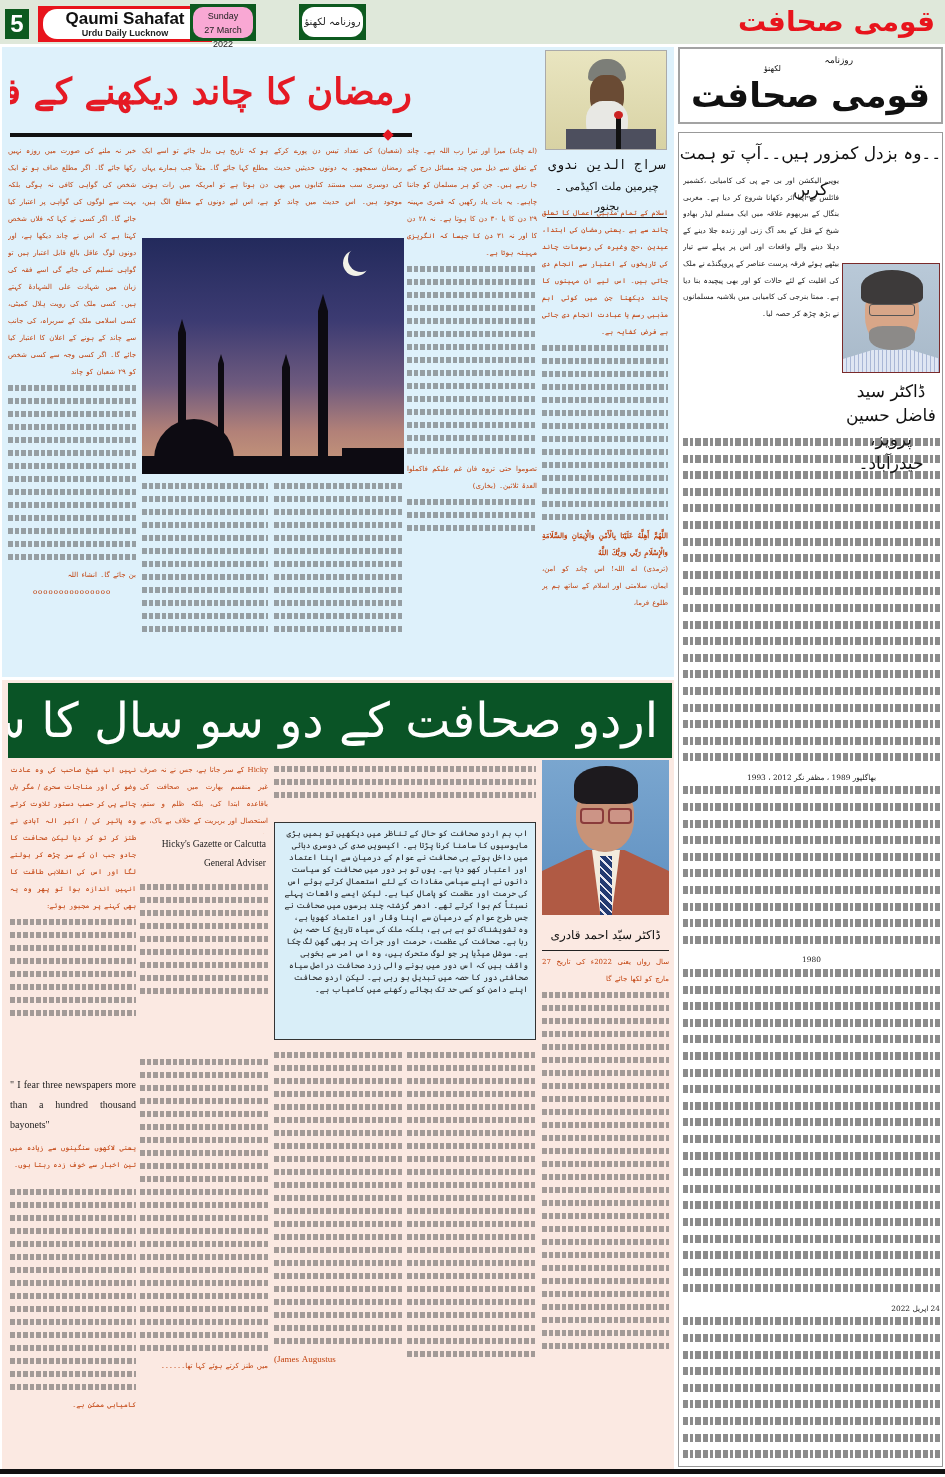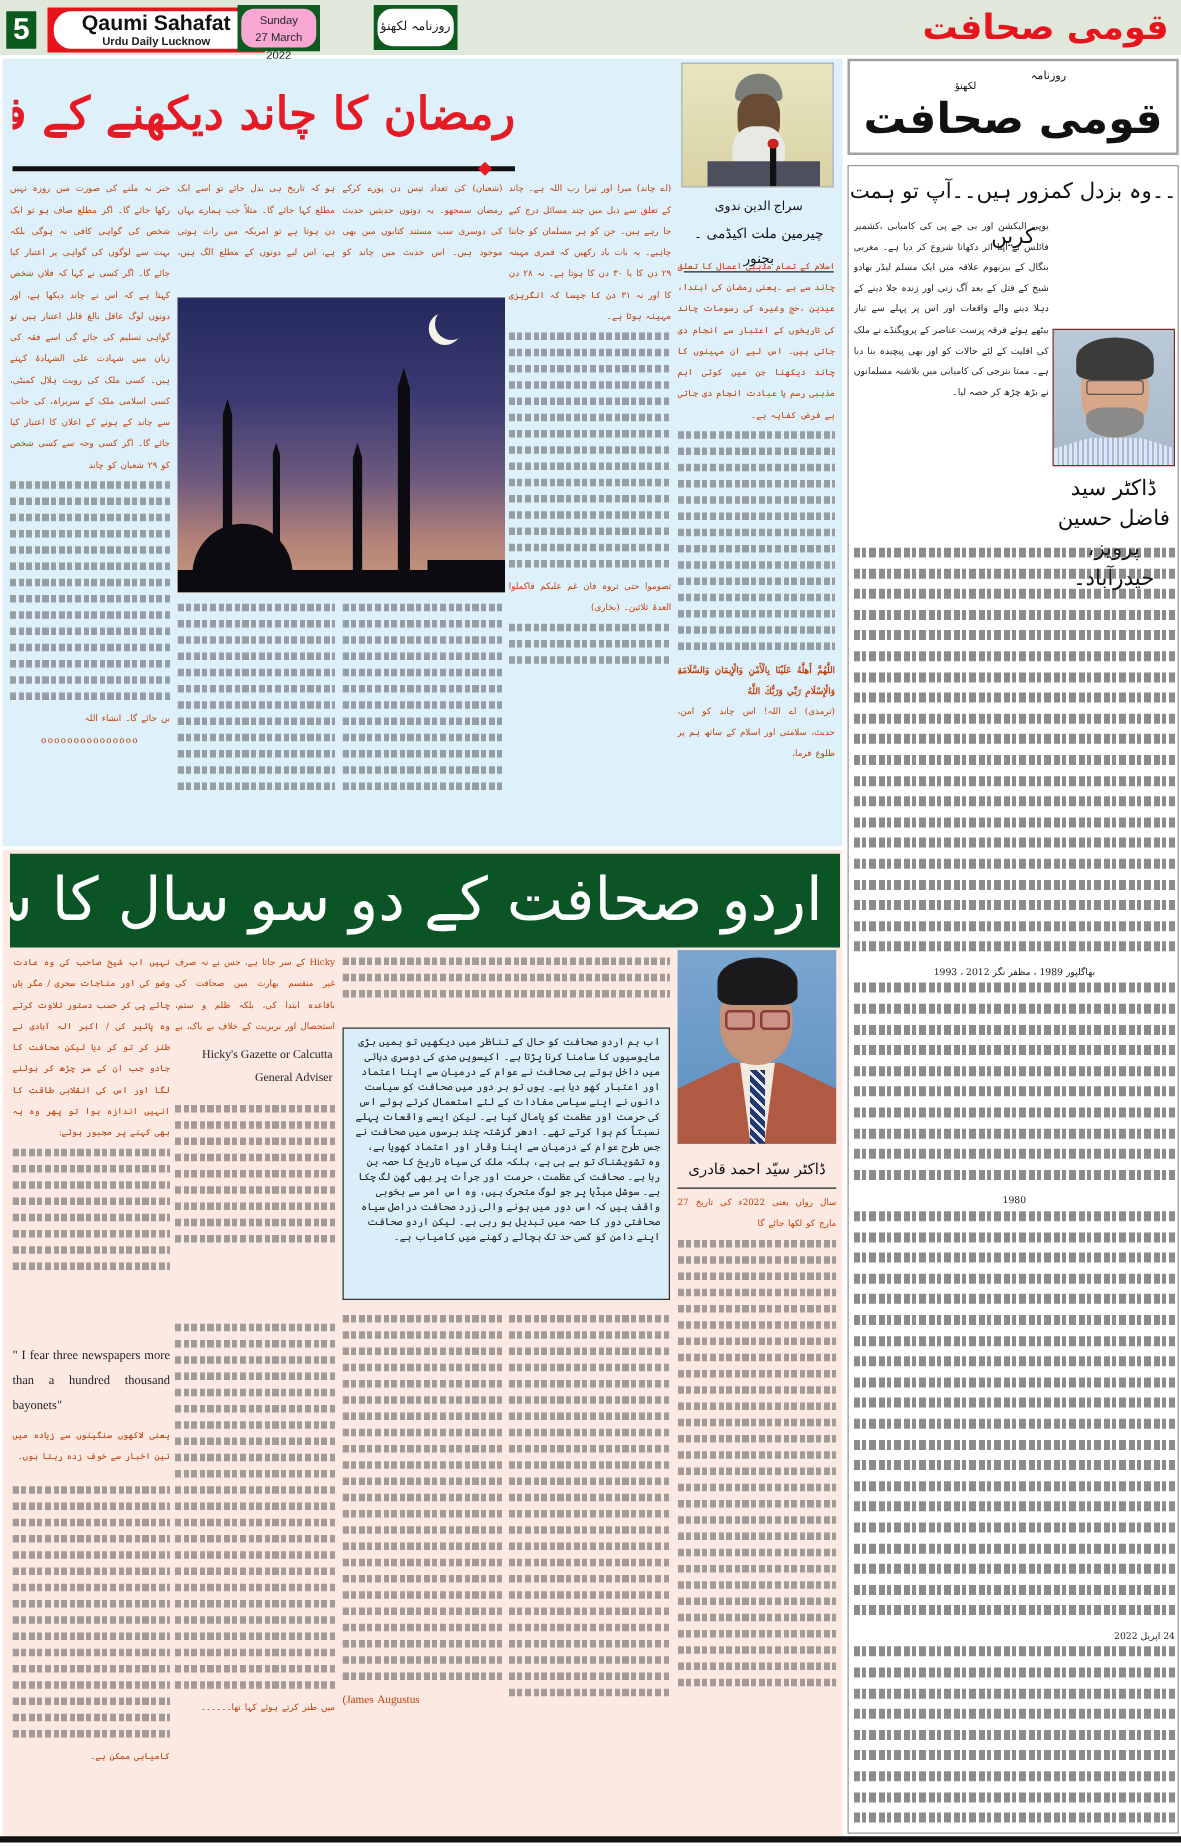--- a/index.html
+++ b/index.html
@@ -30,21 +30,21 @@
   .art1-photo { position: absolute; left: 415px; top: 3px; width: 77px; height: 100px;
     background: linear-gradient(180deg, #e9e5c0 0%, #d8d2a4 100%); border: 1px solid #aaa; overflow: hidden; }
   .p-cap { position: absolute; left: 22px; top: 8px; width: 38px; height: 22px; background: #7c7e78; border-radius: 18px 18px 4px 4px; }
   .p-face { position: absolute; left: 24px; top: 24px; width: 34px; height: 40px; background: #6a4b34; border-radius: 40%; }
   .p-beard { position: absolute; left: 20px; top: 50px; width: 42px; height: 46px; background: #e8e8e4; border-radius: 40% 40% 50% 50%; }
   .p-body { position: absolute; left: 4px; top: 78px; width: 70px; height: 30px; background: #4d4f5e; }
   .p-mic { position: absolute; left: 46px; top: 64px; width: 5px; height: 34px; background: #111; }
   .p-mic2 { position: absolute; left: 44px; top: 60px; width: 9px; height: 8px; background: #c22; border-radius: 50%; }
 
   .byline1 { position: absolute; left: 545px; top: 108px; width: 120px; text-align: center; direction: rtl; color: #111; }
-  .byline1 .nm { font-family: Liberation Serif, serif; font-size: 10px; line-height: 22px; }
+  .byline1 .nm { font-family: Liberation Mono, monospace; font-size: 13px; line-height: 22px; }
   .byline1 .tt { font-family: "DejaVu Serif", serif; font-size: 11px; line-height: 20px; border-bottom: 1.5px solid #222; }
 
   .col { position: absolute; direction: rtl; text-align: justify; color: #c2410c; font-family: "DejaVu Serif", serif; overflow: hidden; }
   .txtbar { display: block; height: 6px; margin: 4px 0 7px 0; background: repeating-linear-gradient(90deg, #5a5a5a 0 5px, transparent 5px 7px, #5a5a5a 7px 11px, transparent 11px 13px); opacity: 0.55; }
   .col p { font-size: 7px; line-height: 17px; word-spacing: 1px; }
 
   .mosque { position: absolute; left: 140px; top: 191px; width: 262px; height: 236px; overflow: hidden;
     background: linear-gradient(180deg, #232a5c 0%, #3c3b72 35%, #6e5a7e 62%, #b28178 82%, #c99b7a 100%); }
   .moon { position: absolute; right: 30px; top: 8px; width: 26px; height: 26px; border-radius: 50%; box-shadow: -5px 4px 0 0 #f2f2e8; }
   .sil { position: absolute; background: #0d0b12; }
@@ -145,21 +145,21 @@
       <span class="txtbar"></span>
       <span class="txtbar"></span>
       <span class="txtbar"></span>
     <span class="txtbar"></span>
       <span class="txtbar"></span>
       <span class="txtbar"></span>
       <span class="txtbar"></span>
     <span class="txtbar"></span>
       <span class="txtbar"></span>
     <p style="font-weight:bold;">اللَّهُمَّ أَهِلَّهُ عَلَيْنَا بِالْأَمْنِ وَالْإِيمَانِ وَالسَّلَامَةِ وَالْإِسْلَامِ رَبِّي وَرَبُّكَ اللَّهُ</p>
-    <p>(ترمذی) اے اللہ! اس چاند کو امن، حدیث، سلامتی اور اسلام کے ساتھ ہم پر طلوع فرما،</p>
+    <p>(ترمذی) اے اللہ! اس چاند کو امن، ایمان، سلامتی اور اسلام کے ساتھ ہم پر طلوع فرما،</p>
   </div>
 
   <div class="col" style="left:405px; top:96px; width:130px; height:527px;">
     <p>(اے چاند) میرا اور تیرا رب اللہ ہے۔ چاند کے تعلق سے ذیل میں چند مسائل درج کیے جا رہے ہیں۔ جن کو ہر مسلمان کو جاننا چاہیے۔ یہ بات یاد رکھیں کہ قمری مہینہ ۲۹ دن کا یا ۳۰ دن کا ہوتا ہے۔ نہ ۲۸ دن کا اور نہ ۳۱ دن کا جیسا کہ انگریزی مہینہ ہوتا ہے۔</p>
     <span class="txtbar"></span>
       <span class="txtbar"></span>
       <span class="txtbar"></span>
       <span class="txtbar"></span>
     <span class="txtbar"></span>
       <span class="txtbar"></span>

